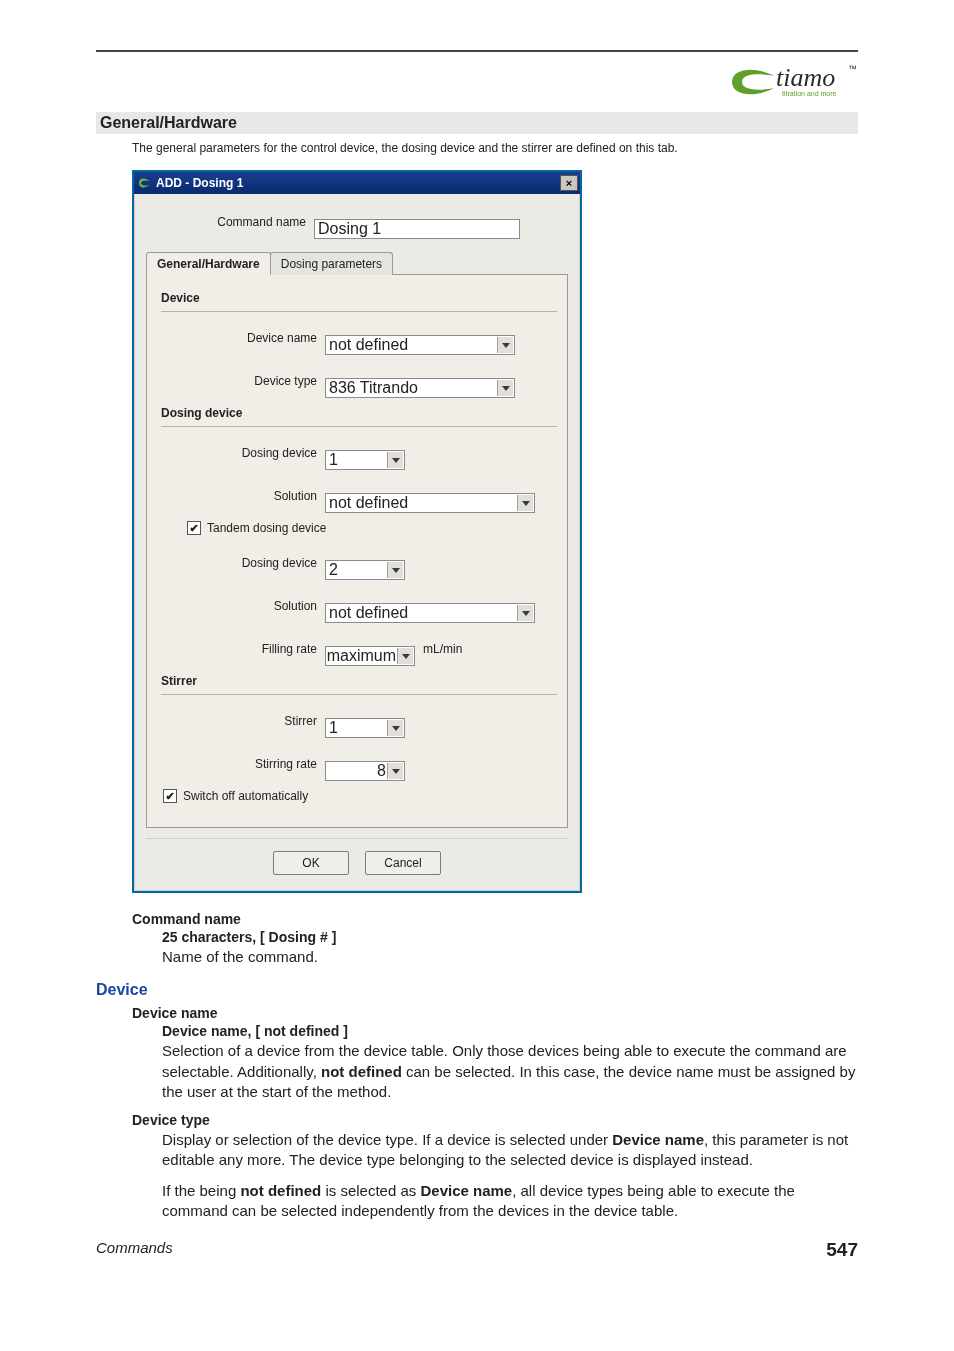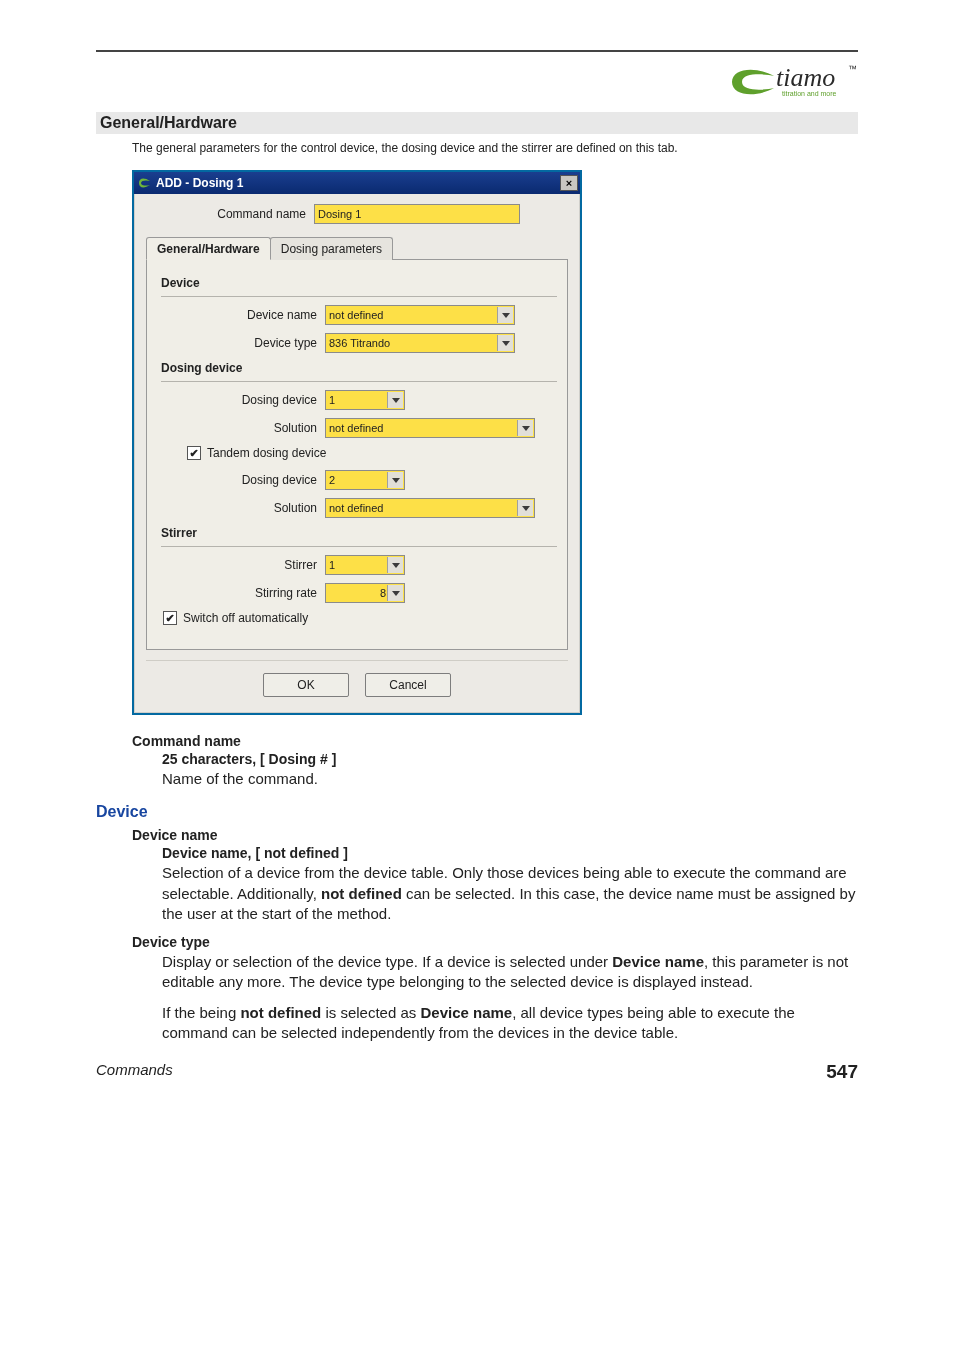--- a/index.html
+++ b/index.html
@@ -68,27 +68,28 @@
     font-weight: bold; font-size: 11px;
     cursor: default;
   }
 
   .dlg-body { padding: 10px 12px 14px 12px; }
   .row { display: flex; align-items: center; margin-bottom: 8px; }
   .row .lbl { width: 168px; text-align: right; padding-right: 8px; color: #222; }
   .row .ctrl { flex: 1; display: flex; align-items: center; gap: 4px; }
 
   .textfield, .combo {
-    background: #fde047;
+    background: #ffffff;
     border: 1px solid #8b8b8b;
     height: 20px;
     padding: 1px 3px;
-    font-size: 11px;
+    font-size: 16px;
     display: flex; align-items: center;
     position: relative;
+    margin-top: 15px;
   }
   .combo { width: 190px; }
   .combo.small { width: 80px; }
   .combo.med { width: 90px; justify-content: flex-end; padding-right: 18px; }
   .textfield { width: 206px; }
   .combo .caret, .combo::after {
     content: "";
   }
   .combo .caret {
     position: absolute;
@@ -160,21 +161,21 @@
 
   .dlg-buttons {
     display: flex;
     justify-content: center;
     gap: 16px;
     padding: 12px 0 2px 0;
     border-top: 1px solid #cfcdc6;
     margin-top: 10px;
   }
   .btn {
-    width: 86px; height: 24px;
+    width: 76px; height: 24px;
     background: #efeee8;
     border: 1px solid #7d7d7d;
     border-radius: 2px;
     display: flex; align-items: center; justify-content: center;
     font-size: 12px;
     cursor: default;
   }
 
   
   .term { font-weight: bold; font-size: 14px; margin: 6px 0 0 36px; }
@@ -298,20 +299,30 @@
         </div>
         <div class="row">
           <div class="lbl">Solution</div>
           <div class="ctrl">
             <div class="combo" style="width:210px">
                 <span>not defined</span>
                 <span class="caret"></span>
               </div>
           </div>
         </div>
+        <div class="row">
+          <div class="lbl">Filling rate</div>
+          <div class="ctrl">
+            <div class="combo med">
+                <span>maximum</span>
+                <span class="caret"></span>
+              </div>
+            <span class="unit">mL/min</span>
+          </div>
+        </div>
 
         <div class="group-title">Stirrer</div>
         <div class="group-rule"></div>
         <div class="row">
           <div class="lbl">Stirrer</div>
           <div class="ctrl">
             <div class="combo small">
                 <span>1</span>
                 <span class="caret"></span>
               </div>

